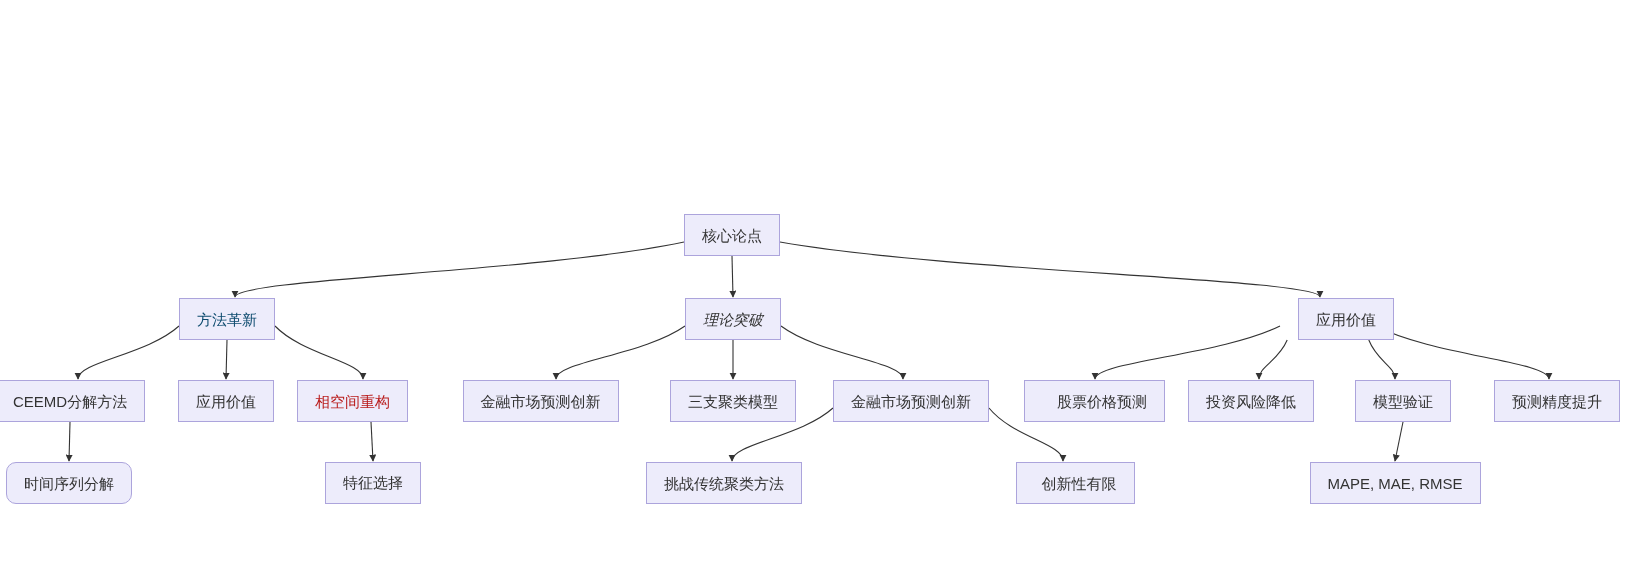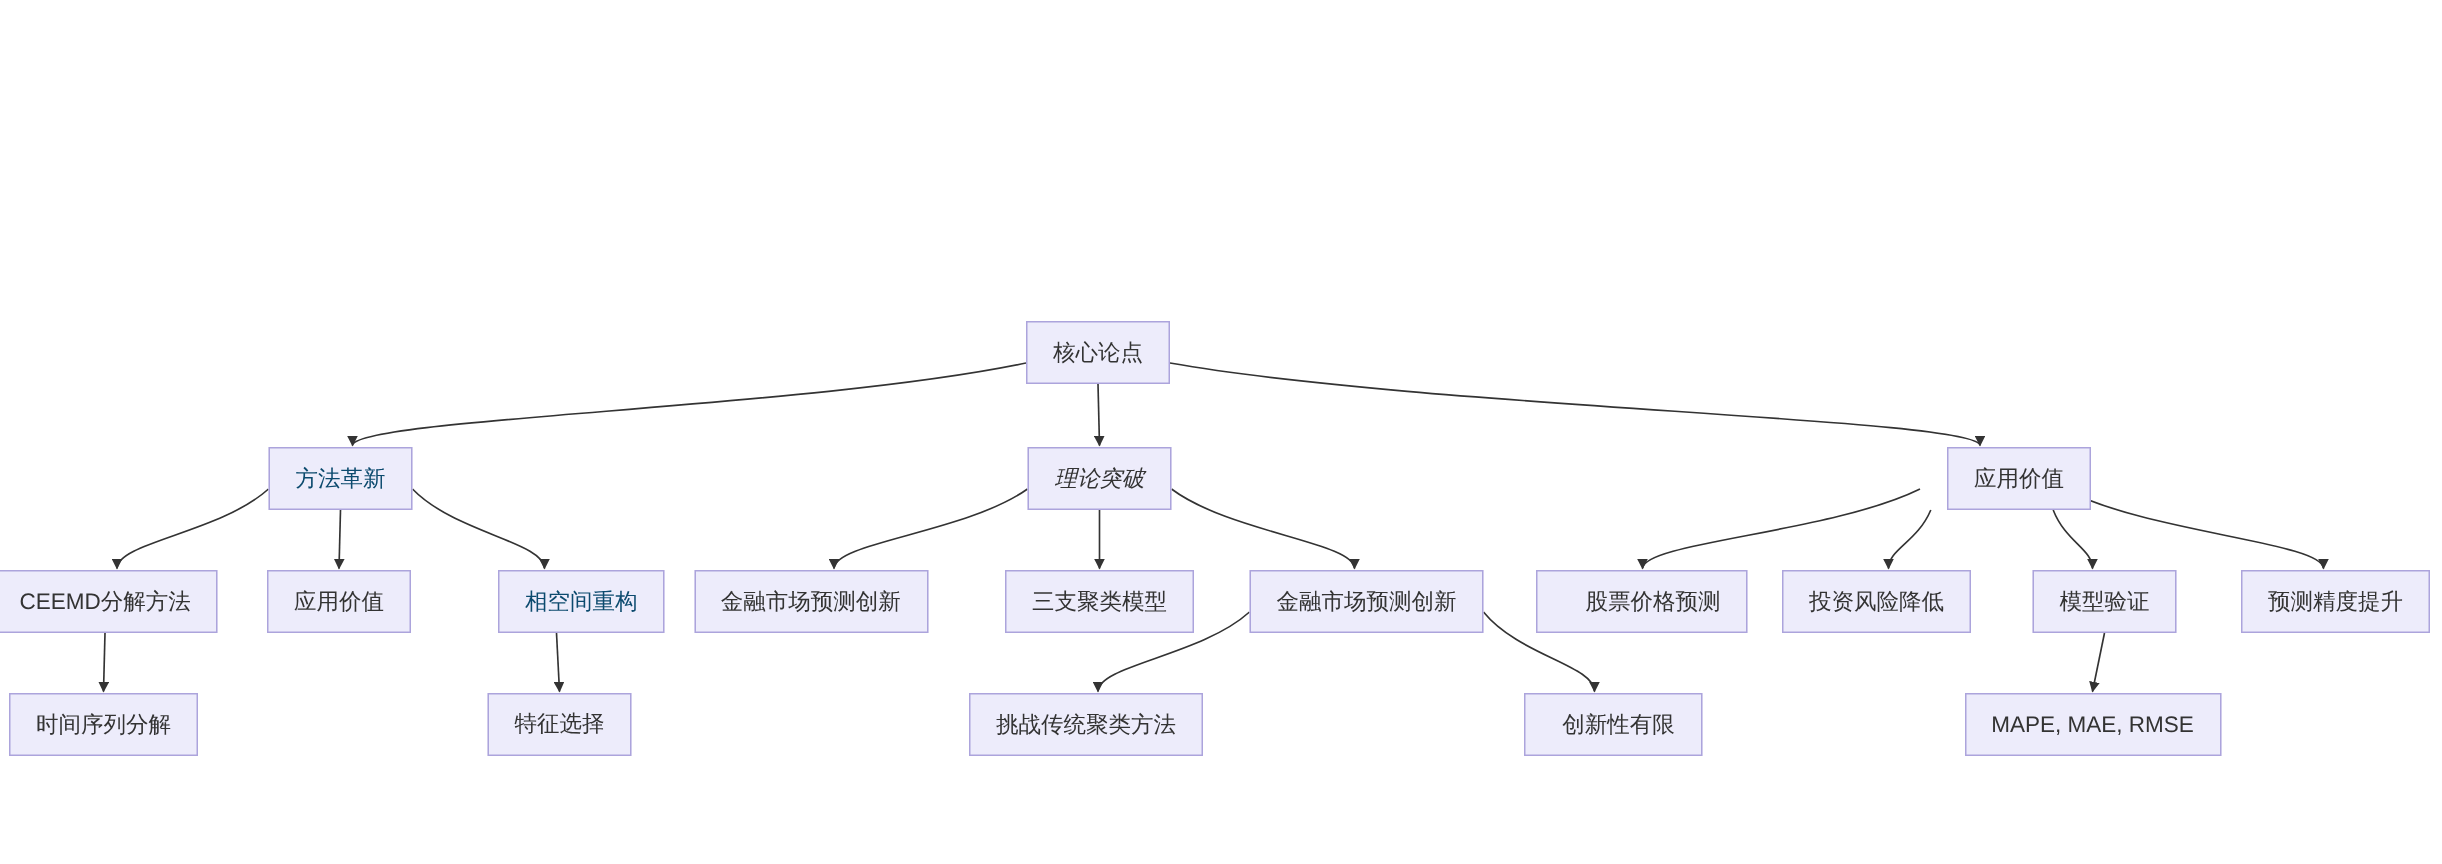--- a/index.html
+++ b/index.html
@@ -75,27 +75,27 @@
         <path class="edge" stroke="#333333" marker-end="url(#arrowhead)" d="M 1403 422 L 1395 461"></path>
       </g>
   </svg>
   <div id="nodes">
       <div class="node" style="top: 214px; left: 684px; background: rgb(237, 236, 251); border-color: rgb(172, 164, 220); color: rgb(51, 51, 51);">核心论点</div>
       <div class="node" style="top: 298px; left: 179px; background: rgb(237, 236, 251); border-color: rgb(172, 164, 220); color: #0c4a6e;">方法革新</div>
       <div class="node" style="top: 298px; left: 685px; background: rgb(237, 236, 251); border-color: rgb(172, 164, 220); color: rgb(51, 51, 51); font-style: italic;">理论突破</div>
       <div class="node" style="top: 298px; left: 1298px; background: rgb(237, 236, 251); border-color: rgb(172, 164, 220); color: rgb(51, 51, 51);">应用价值</div>
       <div class="node" style="top: 380px; left: -5px; background: rgb(237, 236, 251); border-color: rgb(172, 164, 220); color: rgb(51, 51, 51);">CEEMD分解方法</div>
       <div class="node" style="top: 380px; left: 178px; background: rgb(237, 236, 251); border-color: rgb(172, 164, 220); color: rgb(51, 51, 51);">应用价值</div>
-      <div class="node" style="top: 380px; left: 332px; background: rgb(237, 236, 251); border-color: rgb(172, 164, 220); color: #0c4a6e;">相空间重构</div>
+      <div class="node" style="top: 380px; left: 297px; background: rgb(237, 236, 251); border-color: rgb(172, 164, 220); color: #b91c1c;">相空间重构</div>
       <div class="node" style="top: 380px; left: 462.5px; background: rgb(237, 236, 251); border-color: rgb(172, 164, 220); color: rgb(51, 51, 51);">金融市场预测创新</div>
       <div class="node" style="top: 380px; left: 670px; background: rgb(237, 236, 251); border-color: rgb(172, 164, 220); color: rgb(51, 51, 51);">三支聚类模型</div>
       <div class="node" style="top: 380px; left: 833px; background: rgb(237, 236, 251); border-color: rgb(172, 164, 220); color: rgb(51, 51, 51);">金融市场预测创新</div>
       <div class="node" style="top: 380px; left: 1024px; background: rgb(237, 236, 251); border-color: rgb(172, 164, 220); color: rgb(51, 51, 51); padding-left: 32px;">股票价格预测</div>
       <div class="node" style="top: 380px; left: 1188px; background: rgb(237, 236, 251); border-color: rgb(172, 164, 220); color: rgb(51, 51, 51);">投资风险降低</div>
       <div class="node" style="top: 380px; left: 1355px; background: rgb(237, 236, 251); border-color: rgb(172, 164, 220); color: rgb(51, 51, 51);">模型验证</div>
       <div class="node" style="top: 380px; left: 1494px; background: rgb(237, 236, 251); border-color: rgb(172, 164, 220); color: rgb(51, 51, 51);">预测精度提升</div>
-      <div class="node" style="top: 462px; left: 6px; background: rgb(237, 236, 251); border-color: rgb(172, 164, 220); color: rgb(51, 51, 51);">时间序列分解</div>
+      <div class="node" style="top: 462px; left: 6px; background: rgb(237, 236, 251); border-color: rgb(172, 164, 220); color: rgb(51, 51, 51); border-radius: 10px;">时间序列分解</div>
       <div class="node" style="top: 462px; left: 325px; background: rgb(237, 236, 251); border-color: rgb(172, 164, 220); color: rgb(51, 51, 51); font-family: Liberation Serif, serif;">特征选择</div>
       <div class="node" style="top: 462px; left: 646px; background: rgb(237, 236, 251); border-color: rgb(172, 164, 220); color: rgb(51, 51, 51);">挑战传统聚类方法</div>
       <div class="node" style="top: 462px; left: 1015.5px; background: rgb(237, 236, 251); border-color: rgb(172, 164, 220); color: rgb(51, 51, 51); padding-left: 25px;">创新性有限</div>
       <div class="node" style="top: 462px; left: 1309.5px; background: rgb(237, 236, 251); border-color: rgb(172, 164, 220); color: rgb(51, 51, 51);">MAPE, MAE, RMSE</div>
     </div>
 </div>
 
 </body></html>

